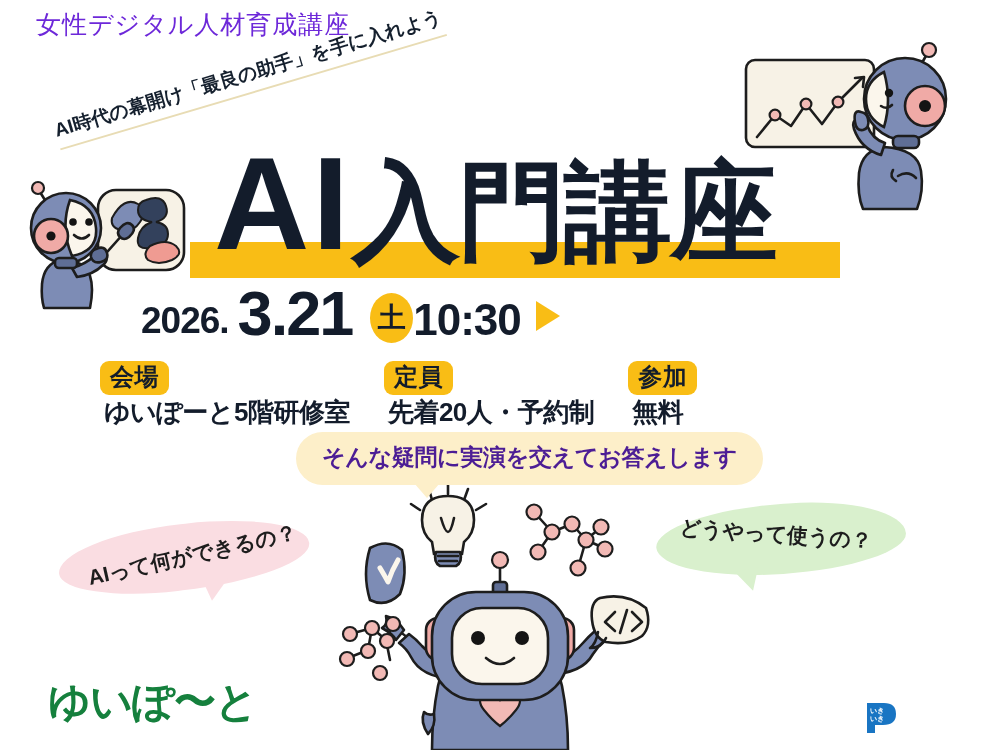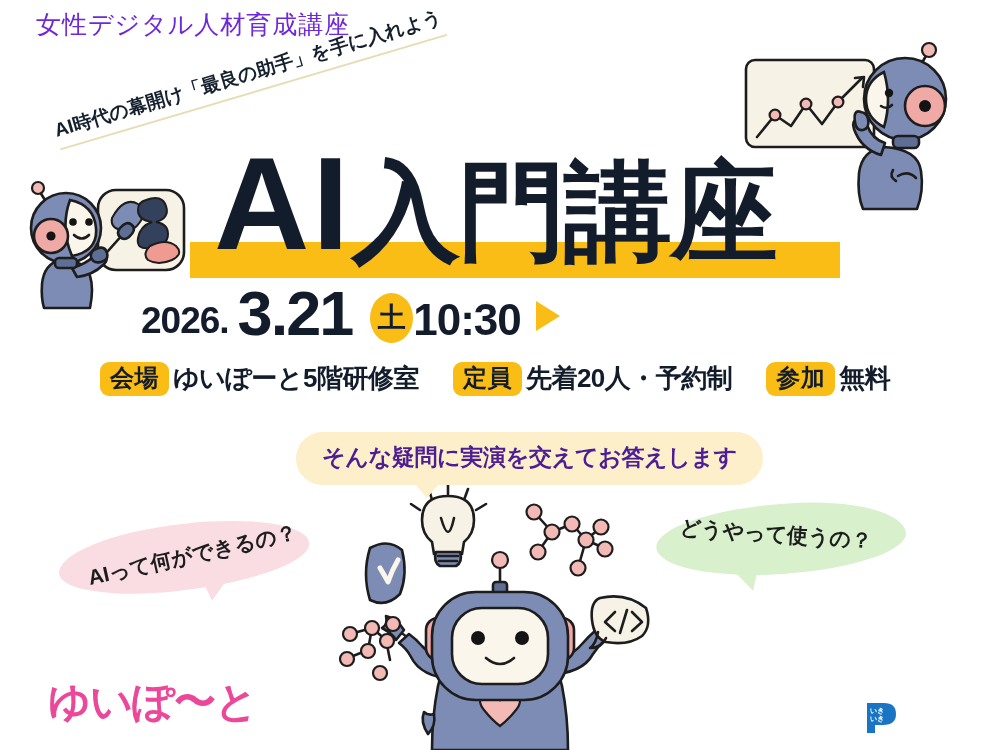--- a/index.html
+++ b/index.html
@@ -77,21 +77,21 @@
     border-left: 24px solid #f9bd15;
     border-top: 15px solid transparent;
     border-bottom: 15px solid transparent;
   }
 
   
   .info-row {
     position: absolute; left: 100px; top: 361px;
     display: flex; align-items: center;
   }
-  .info-group { display: flex; align-items: center; }
+  .info-group { display: flex; align-items: flex-start; flex-direction: column; }
   .info-group + .info-group { margin-left: 34px; }
   .pill {
     background: #f9bd15; color: #131c2b;
     font-size: 24px; font-weight: 900;
     border-radius: 9px;
     padding: 4px 10px 6px 10px;
     line-height: 1;
     letter-spacing: 0.5px;
   }
   .info-val {
@@ -160,21 +160,21 @@
     border-left: 14px solid transparent;
     border-right: 10px solid transparent;
     border-top: 22px solid #d9f0cd;
     transform: rotate(-8deg);
   }
 
   
   .brand-logo {
     position: absolute; left: 48px; top: 674px;
     font-size: 42px; font-weight: 900;
-    color: #ec4899; letter-spacing: -1px;
+    color: #15803d; letter-spacing: -1px;
     white-space: nowrap;
   }
   .city-logo {
     position: absolute; left: 864px; top: 701px;
     width: 34px; height: 34px;
   }
 
   
   svg.art { position: absolute; left: 0; top: 0; pointer-events: none; }
 </style>

